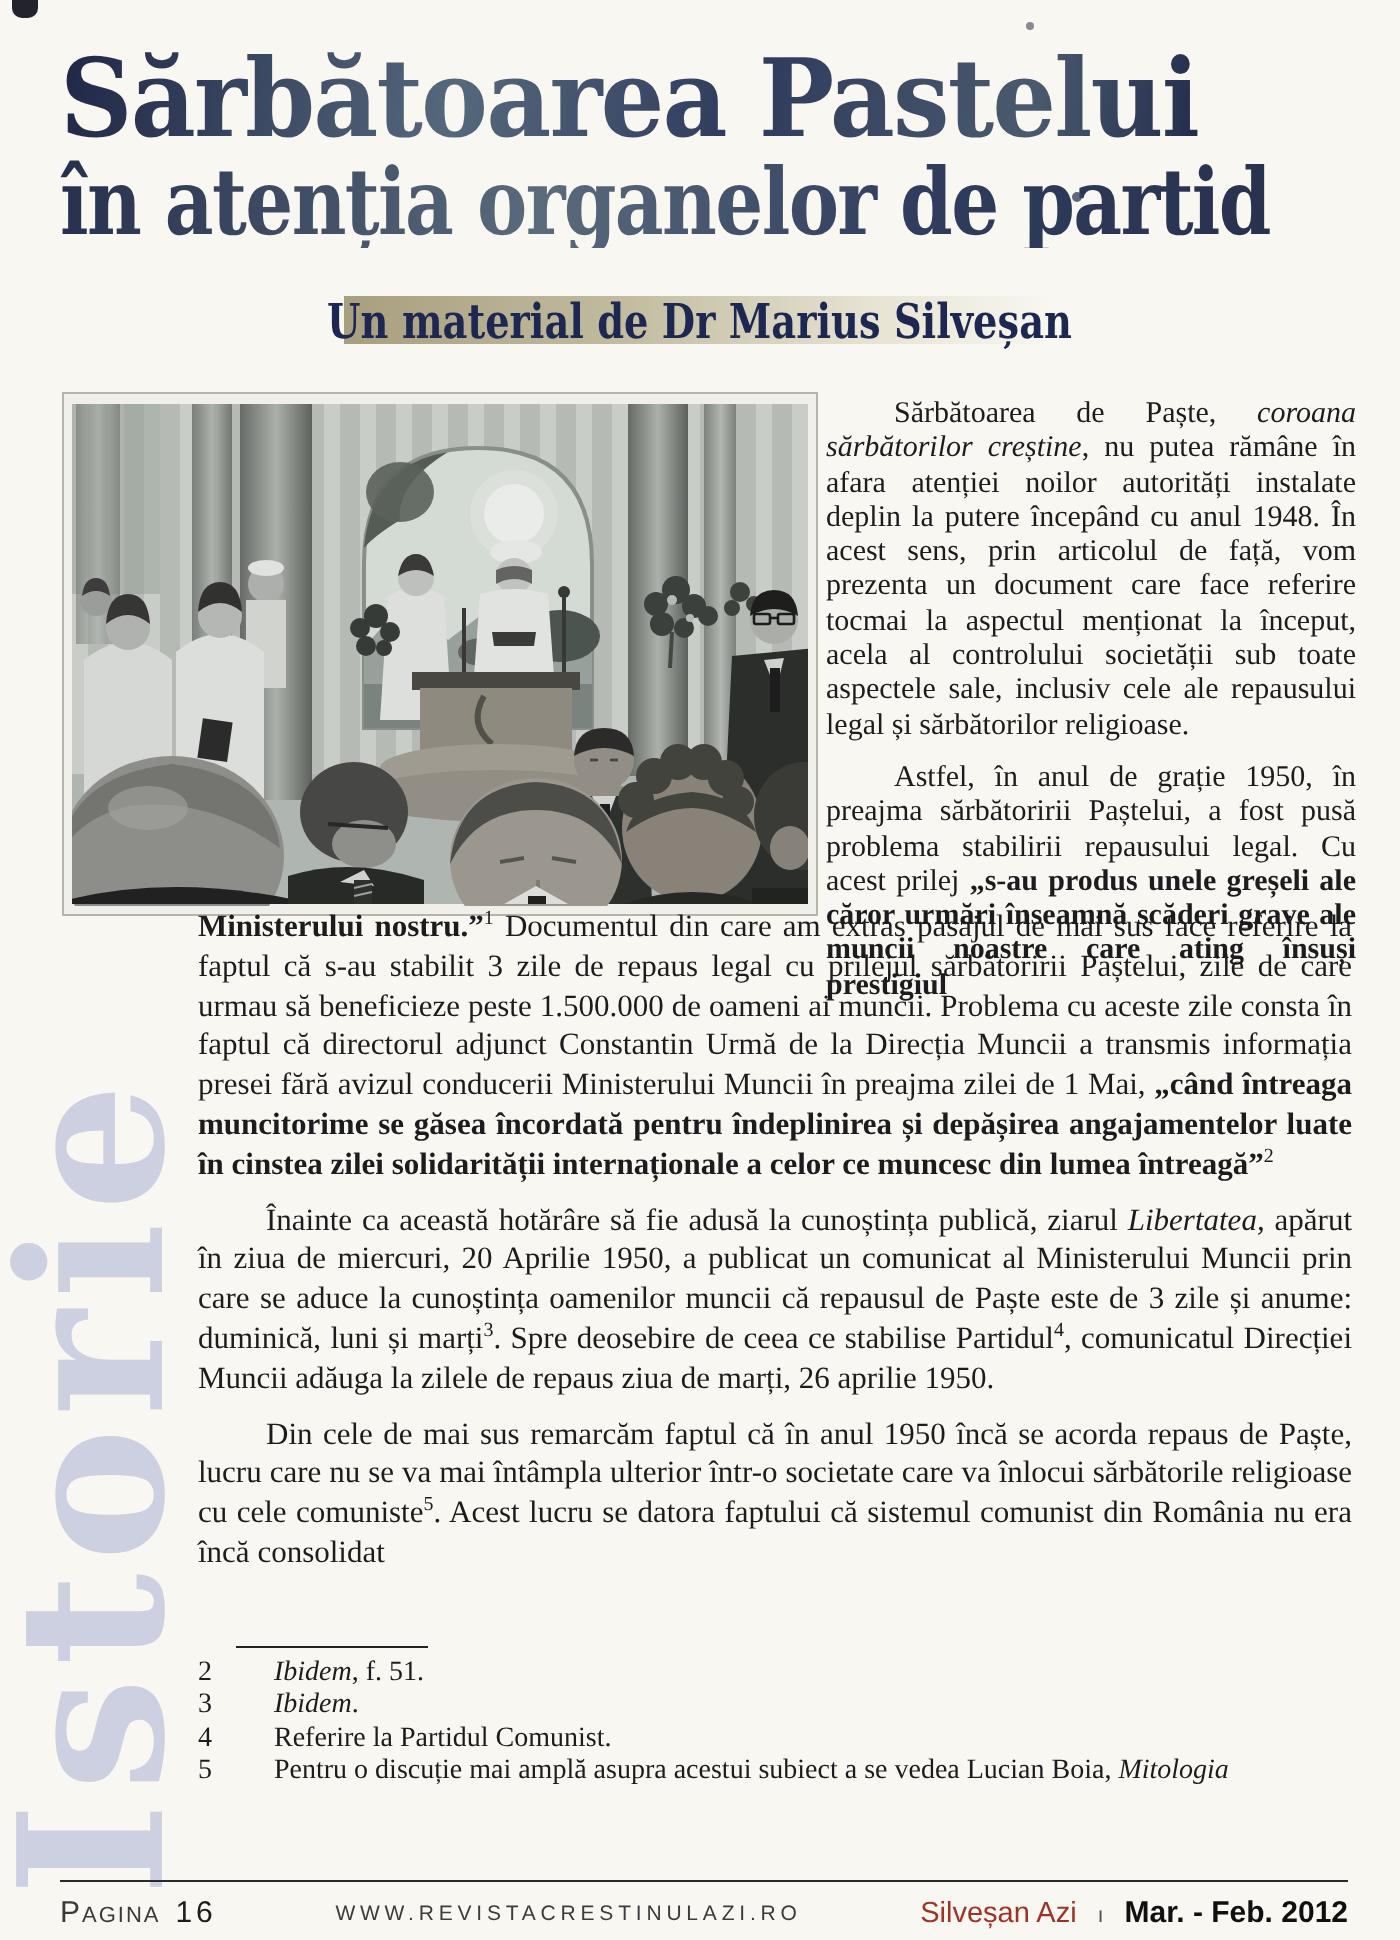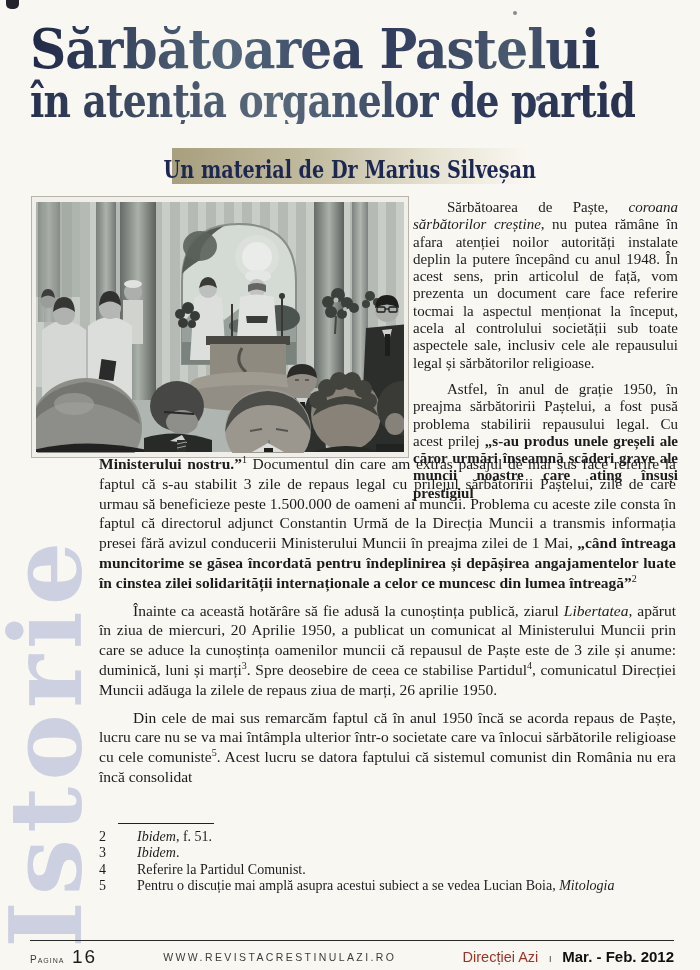--- a/index.html
+++ b/index.html
@@ -16,22 +16,22 @@
              font-size:46px;letter-spacing:-1px;transform:scaleX(.82);transform-origin:left top;
              background:linear-gradient(100deg,#26304e 0%,#5a6b7c 40%,#303d5e 70%,#28324f 100%);
              -webkit-background-clip:text;background-clip:text;color:transparent;white-space:nowrap;}
   .stray-dot{position:absolute;left:536px;top:96px;width:5px;height:5px;border-radius:50%;
              background:#39455e;opacity:.8;}
   .corner-artifact{position:absolute;left:6px;top:0;width:13px;height:9px;background:#23232e;
              border-radius:0 0 5px 5px;}
   .tiny-dot{position:absolute;left:513px;top:11px;width:4px;height:4px;border-radius:50%;
              background:#8a8a90;}
   
-  .byline-band{position:absolute;left:172px;top:148px;width:356px;height:36px;
-             display:flex;align-items:flex-end;justify-content:center;
+  .byline-band{position:absolute;left:172px;top:148px;width:356px;height:24px;
+             display:flex;align-items:center;justify-content:center;
              background:linear-gradient(90deg,#a89f7e 0%,#c2bca0 40%,#e8e4d4 75%,rgba(249,247,241,0) 100%);}
   .byline-band span{display:inline-block;font-family:"DejaVu Serif",serif;font-weight:bold;
              font-size:24px;white-space:nowrap;transform:scaleX(.8);color:#1c2752;}
   
   .watermark{position:absolute;left:4px;top:948px;width:390px;height:84px;
              transform:rotate(-90deg);transform-origin:0 0;
              font-family:"DejaVu Serif",serif;font-weight:bold;font-size:100px;line-height:84px;
              letter-spacing:6px;color:#c5cade;opacity:.85;white-space:nowrap;}
   
   .photo{position:absolute;left:31px;top:196px;width:378px;height:262px;margin:0;
@@ -51,22 +51,22 @@
   .fn-rule{position:absolute;left:118px;top:823px;width:96px;border-top:1.6px solid #222;}
   .footnotes{position:absolute;left:99px;top:829px;width:577px;
              font-size:14px;line-height:15.3px;text-align:justify;}
   .fn{margin:0 0 1px 0;}
   .fn-num{display:inline-block;width:38px;}
   
   .footer-rule{position:absolute;left:30px;right:26px;top:940px;border-top:1.6px solid #2a2a2a;}
   .footer{position:absolute;left:30px;right:26px;top:946px;height:22px;
           display:flex;align-items:center;justify-content:space-between;
           font-family:"Liberation Sans",sans-serif;}
-  .pg-label{font-variant:small-caps;font-size:10px;letter-spacing:1px;color:#3a3a3a;}
-  .pg-num{font-size:19px;letter-spacing:2px;color:#1c1c1c;margin-left:3px;}
+  .pg-label{font-variant:small-caps;font-size:15px;letter-spacing:1px;color:#3a3a3a;}
+  .pg-num{font-size:15px;letter-spacing:2px;color:#1c1c1c;margin-left:3px;}
   .site{font-size:10.5px;letter-spacing:2.4px;color:#3c3c3c;}
   .mag{font-size:14.5px;color:#9d3327;}
   .sep{font-size:11px;color:#555;margin:0 6px;}
   .issue{font-size:15px;font-weight:bold;color:#101010;}
 </style>
 </head>
 <body>
 
 <div class="page">
 
@@ -252,19 +252,19 @@
   </div>
 
   <div class="footer-rule"></div>
   <footer class="footer">
     <span>
       <span class="pg-label">Pagina</span>
       <span class="pg-num">16</span>
     </span>
     <span class="site">WWW.REVISTACRESTINULAZI.RO</span>
     <span>
-      <span class="mag">Direcției Azi</span>
+      <span class="mag">Silveșan Azi</span>
       <span class="sep">ı</span>
       <span class="issue">Mar. - Feb. 2012</span>
     </span>
   </footer>
 
 </div>
 
 </body></html>

